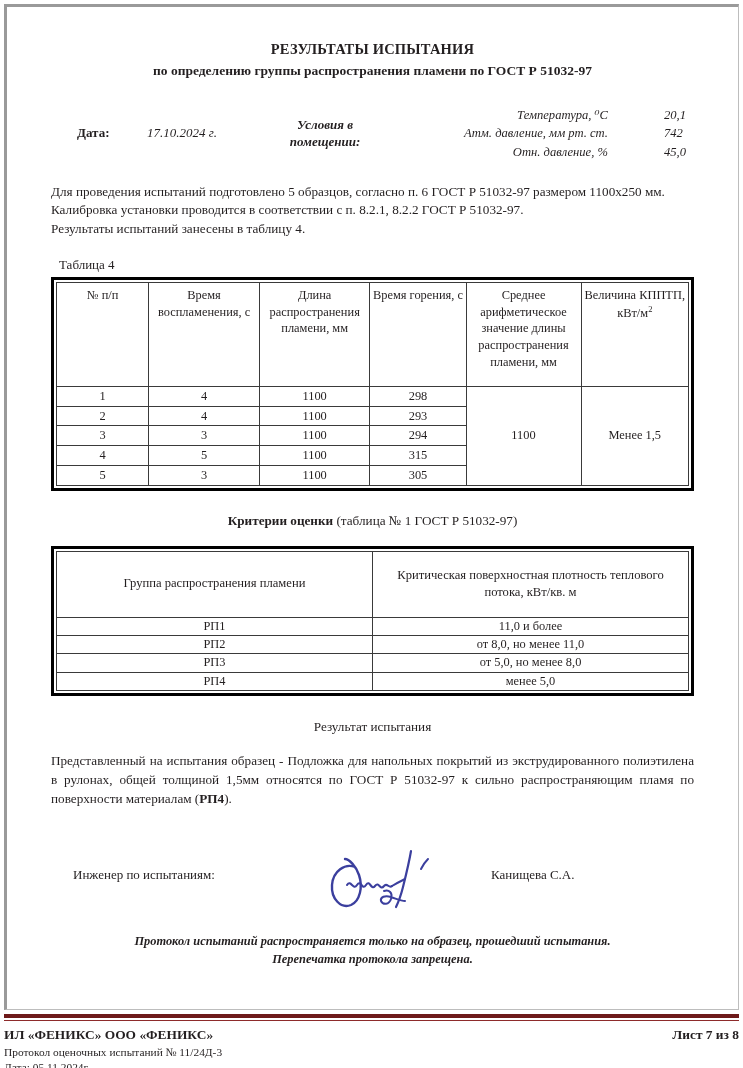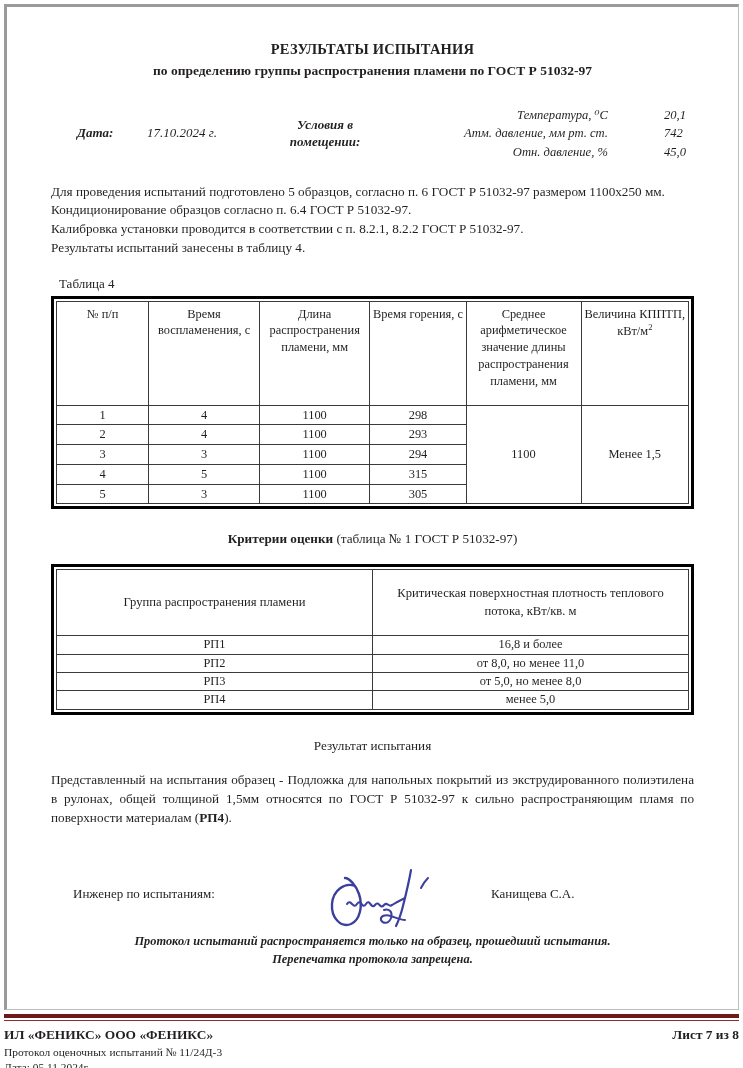--- a/index.html
+++ b/index.html
@@ -52,21 +52,20 @@
   }
 
   
   .cond-block {
     margin-top: 27px;
     display: flex;
     align-items: center;
     font-size: 13px;
   }
   .cond-date-label {
-    font-style: italic;
     font-weight: bold;
     width: 96px;
     padding-left: 26px;
     flex: none;
   }
   .cond-date-value {
     font-style: italic;
     width: 122px;
     flex: none;
   }
@@ -272,21 +271,20 @@
         <div class="cond-values">
           <div>20,1</div>
           <div>742</div>
           <div>45,0</div>
         </div>
       </div>
     </div>
 
     <div class="intro">
       <div>Для проведения испытаний подготовлено 5 образцов, согласно п. 6 ГОСТ Р 51032-97 размером 1100х250 мм.</div>
-      <div>Кондиционирование образцов согласно п. 6.4 ГОСТ Р 51032-97.</div>
       <div>Калибровка установки проводится в соответствии с п. 8.2.1, 8.2.2 ГОСТ Р 51032-97.</div>
       <div>Результаты испытаний занесены в таблицу 4.</div>
     </div>
 
     <div class="tbl-caption">Таблица 4</div>
 
     <div class="thick-table-wrap">
       <table class="grid">
         <colgroup>
           <col style="width:14.6%">
@@ -353,21 +351,21 @@
           <col style="width:50%">
           <col style="width:50%">
         </colgroup>
         <tbody>
           <tr class="crit-head">
             <td>Группа распространения пламени</td>
             <td>Критическая поверхностная плотность теплового потока, кВт/кв. м</td>
           </tr>
           <tr class="crit-row">
             <td>РП1</td>
-            <td>16,8 и более</td>
+            <td>11,0 и более</td>
           </tr>
           <tr class="crit-row">
             <td>РП2</td>
             <td>от 8,0, но менее 11,0</td>
           </tr>
           <tr class="crit-row">
             <td>РП3</td>
             <td>от 5,0, но менее 8,0</td>
           </tr>
           <tr class="crit-row">

